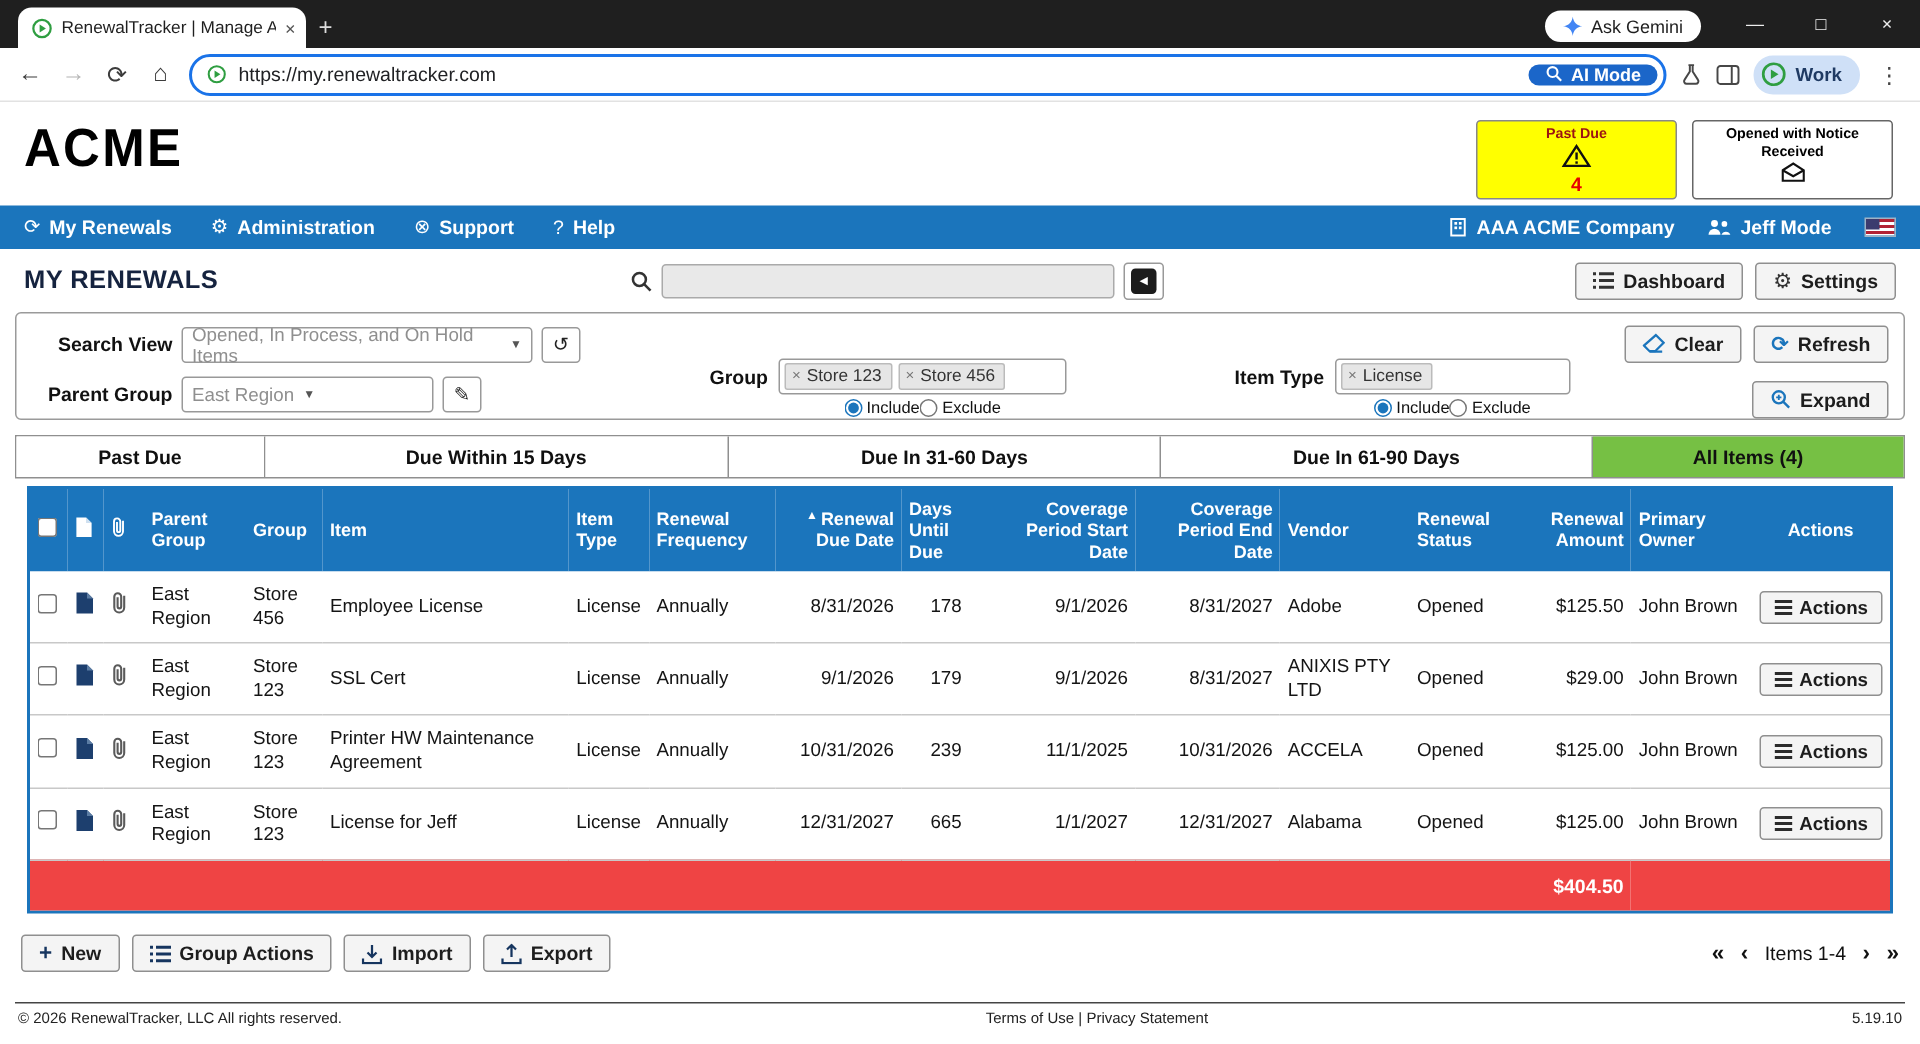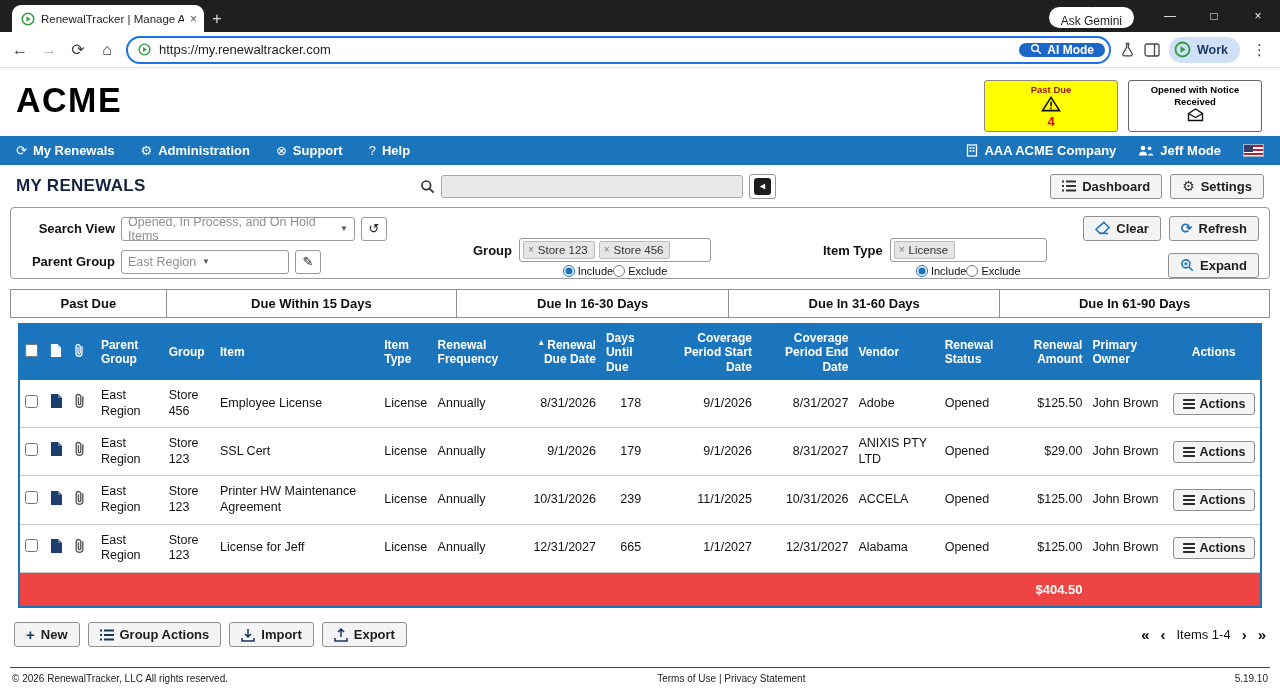--- a/index.html
+++ b/index.html
@@ -9,21 +9,21 @@
 
   
   .titlebar { height:32px; background:#1f1f1f; display:flex; align-items:flex-end; color:#e8e8e8; }
   .tab { margin-left:12px; height:27px; width:192px; background:#fff; color:#1f1f1f;
     border-radius:9px 9px 0 0; display:flex; align-items:center; gap:6px; padding:0 7px 0 9px; font-size:11.5px; }
   .tab-title { flex:1; white-space:nowrap; overflow:hidden; }
   .tab-close { color:#555; font-size:12px; }
   .newtab { width:26px; text-align:center; font-size:16px; color:#ddd; margin-bottom:4px; }
   .tb-spacer { flex:1; }
   .gemini { background:#fff; color:#1f1f1f; height:21px; border-radius:12px; display:flex;
-    align-items:center; gap:6px; padding:0 12px; font-size:12px; margin:0 14px 4px 0;flex-direction:column; }
+    align-items:center; gap:6px; padding:0 12px; font-size:12px; margin:0 14px 4px 0; }
   .win-controls { display:flex; height:32px; align-self:flex-start; }
   .win-btn { width:44px; display:flex; align-items:center; justify-content:center; font-size:12px; color:#eee; }
 
   .toolbar { height:36px; display:flex; align-items:center; gap:9px; padding:0 10px;
     background:#fff; border-bottom:1px solid #e2e2e2; }
   .nav-ico { font-size:16px; color:#3c3c3c; width:20px; text-align:center; }
   .nav-ico.disabled { color:#b7b7b7; }
   .addressbar { flex:1; height:28px; border:2px solid #1a73e8; border-radius:16px;
     display:flex; align-items:center; gap:8px; padding:0 4px 0 10px; background:#fff; }
   .url { font-size:13px; color:#202124; flex:1; }
@@ -381,23 +381,23 @@
           <path d="M10.2 10.2 L14.6 14.6" stroke="#1b75bc" stroke-width="1.8"></path>
           <path d="M4.7 6.7 h4 M6.7 4.7 v4" stroke="#1b75bc" stroke-width="1.4"></path>
         </svg>
       <span>Expand</span>
     </button>
   </div>
 
   <div class="view-tabs">
     <div class="vtab" style="flex:132 0 0">Past Due</div>
     <div class="vtab" style="flex:250 0 0">Due Within 15 Days</div>
-    <div class="vtab" style="flex:234 0 0">Due In 16-30 Days</div>
     <div class="vtab" style="flex:233 0 0">Due In 31-60 Days</div>
     <div class="vtab" style="flex:232 0 0">Due In 61-90 Days</div>
+    <div class="vtab active" style="flex:167 0 0">All Items (4)</div>
   </div>
 
   <div class="table-wrap">
     <table>
       <colgroup>
         <col style="width:24px">
           <col style="width:24px">
           <col style="width:26px">
           <col style="width:66px">
         <col style="width:50px">

